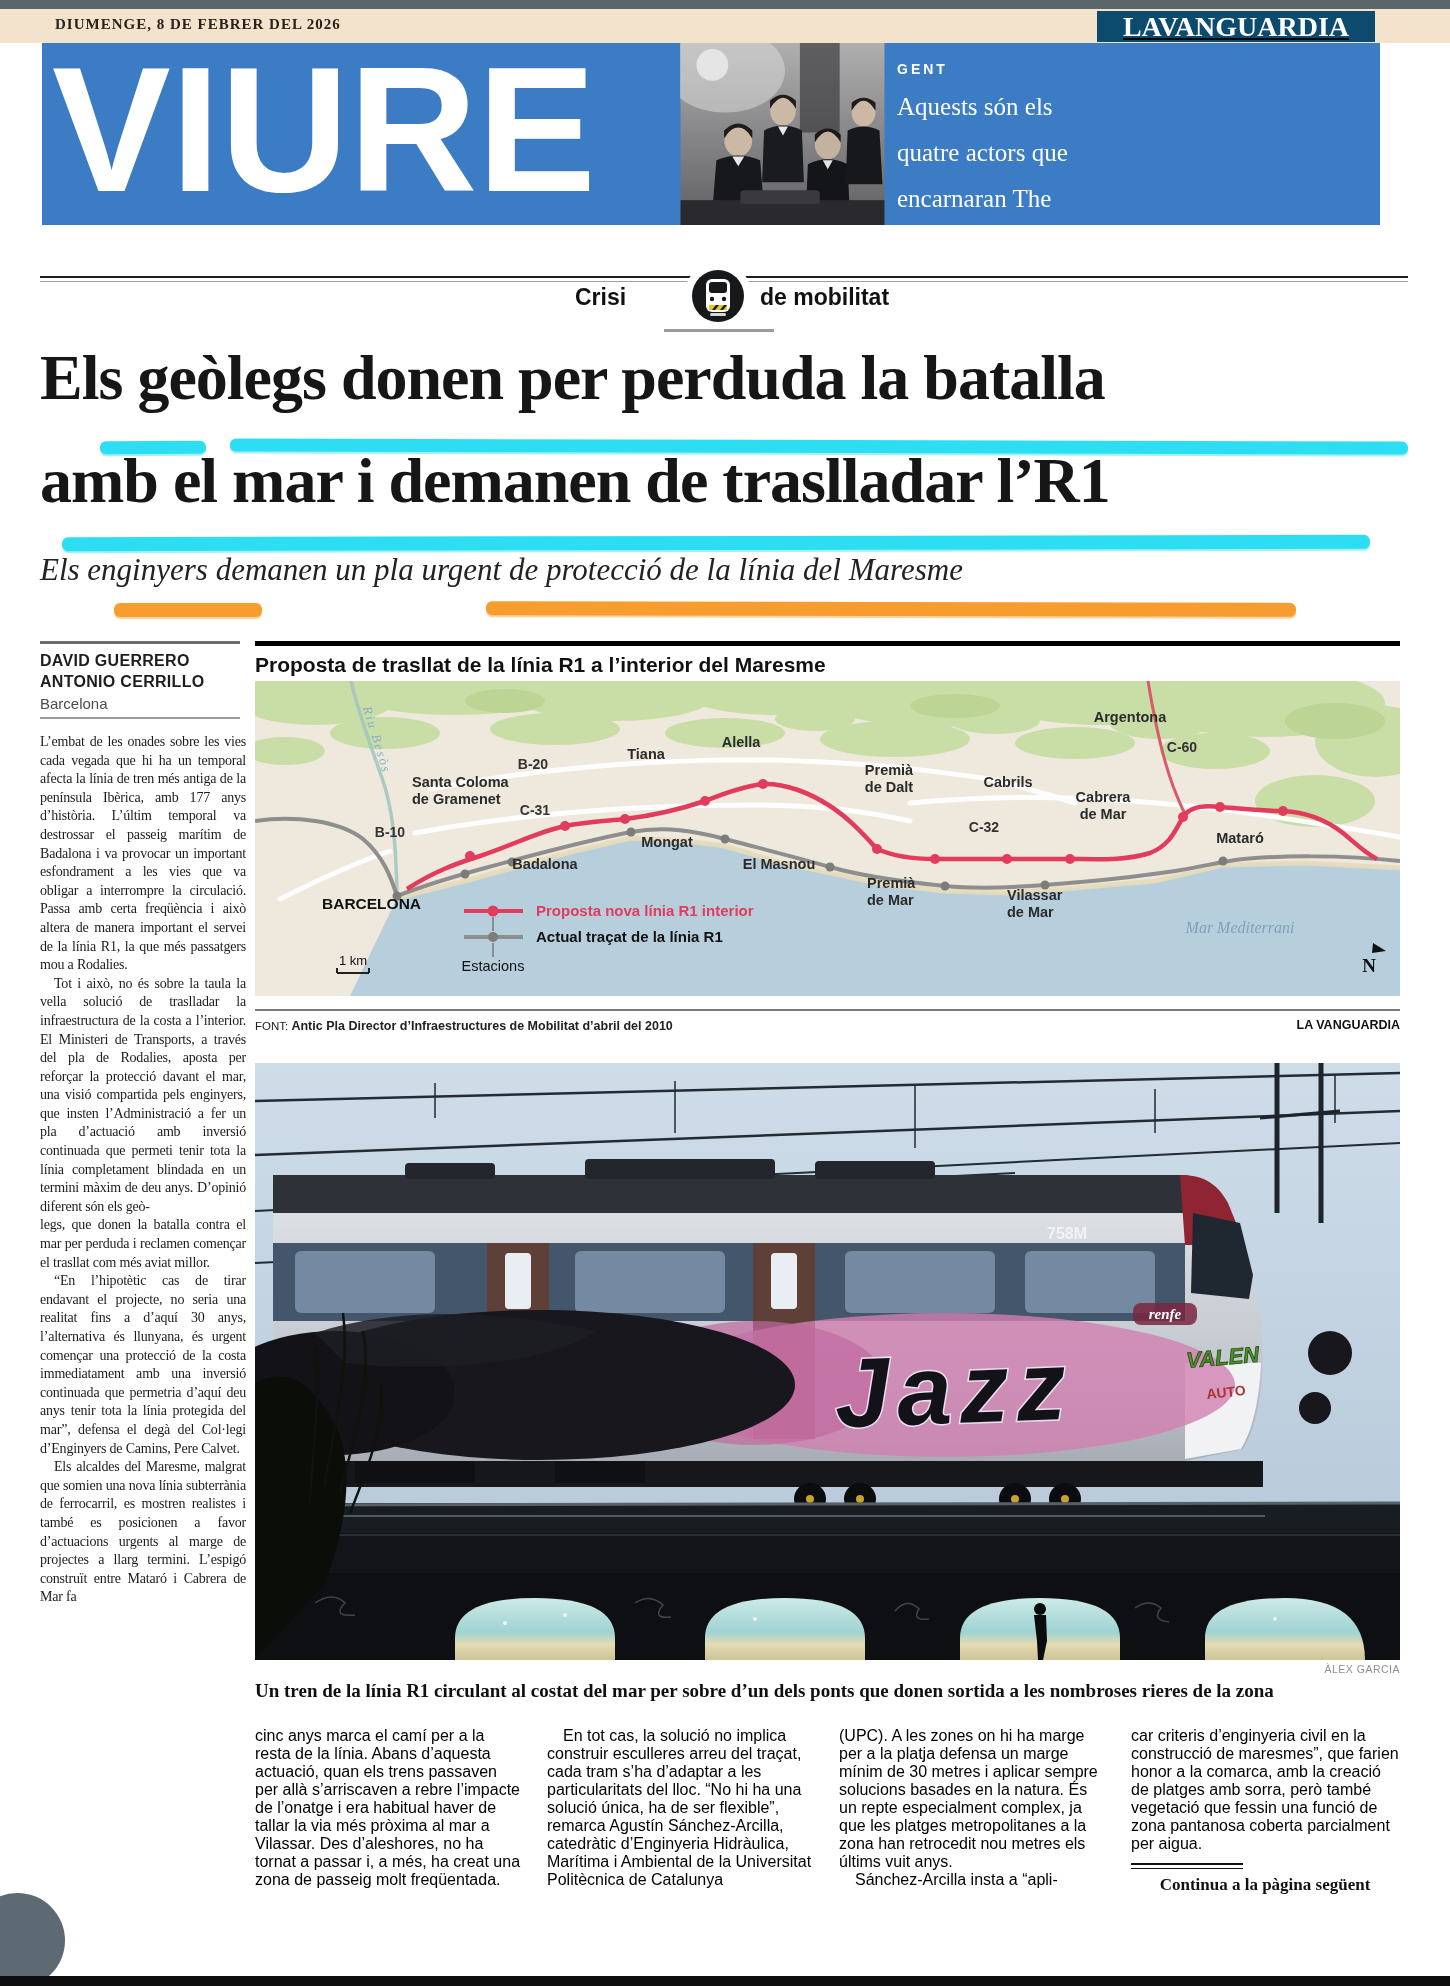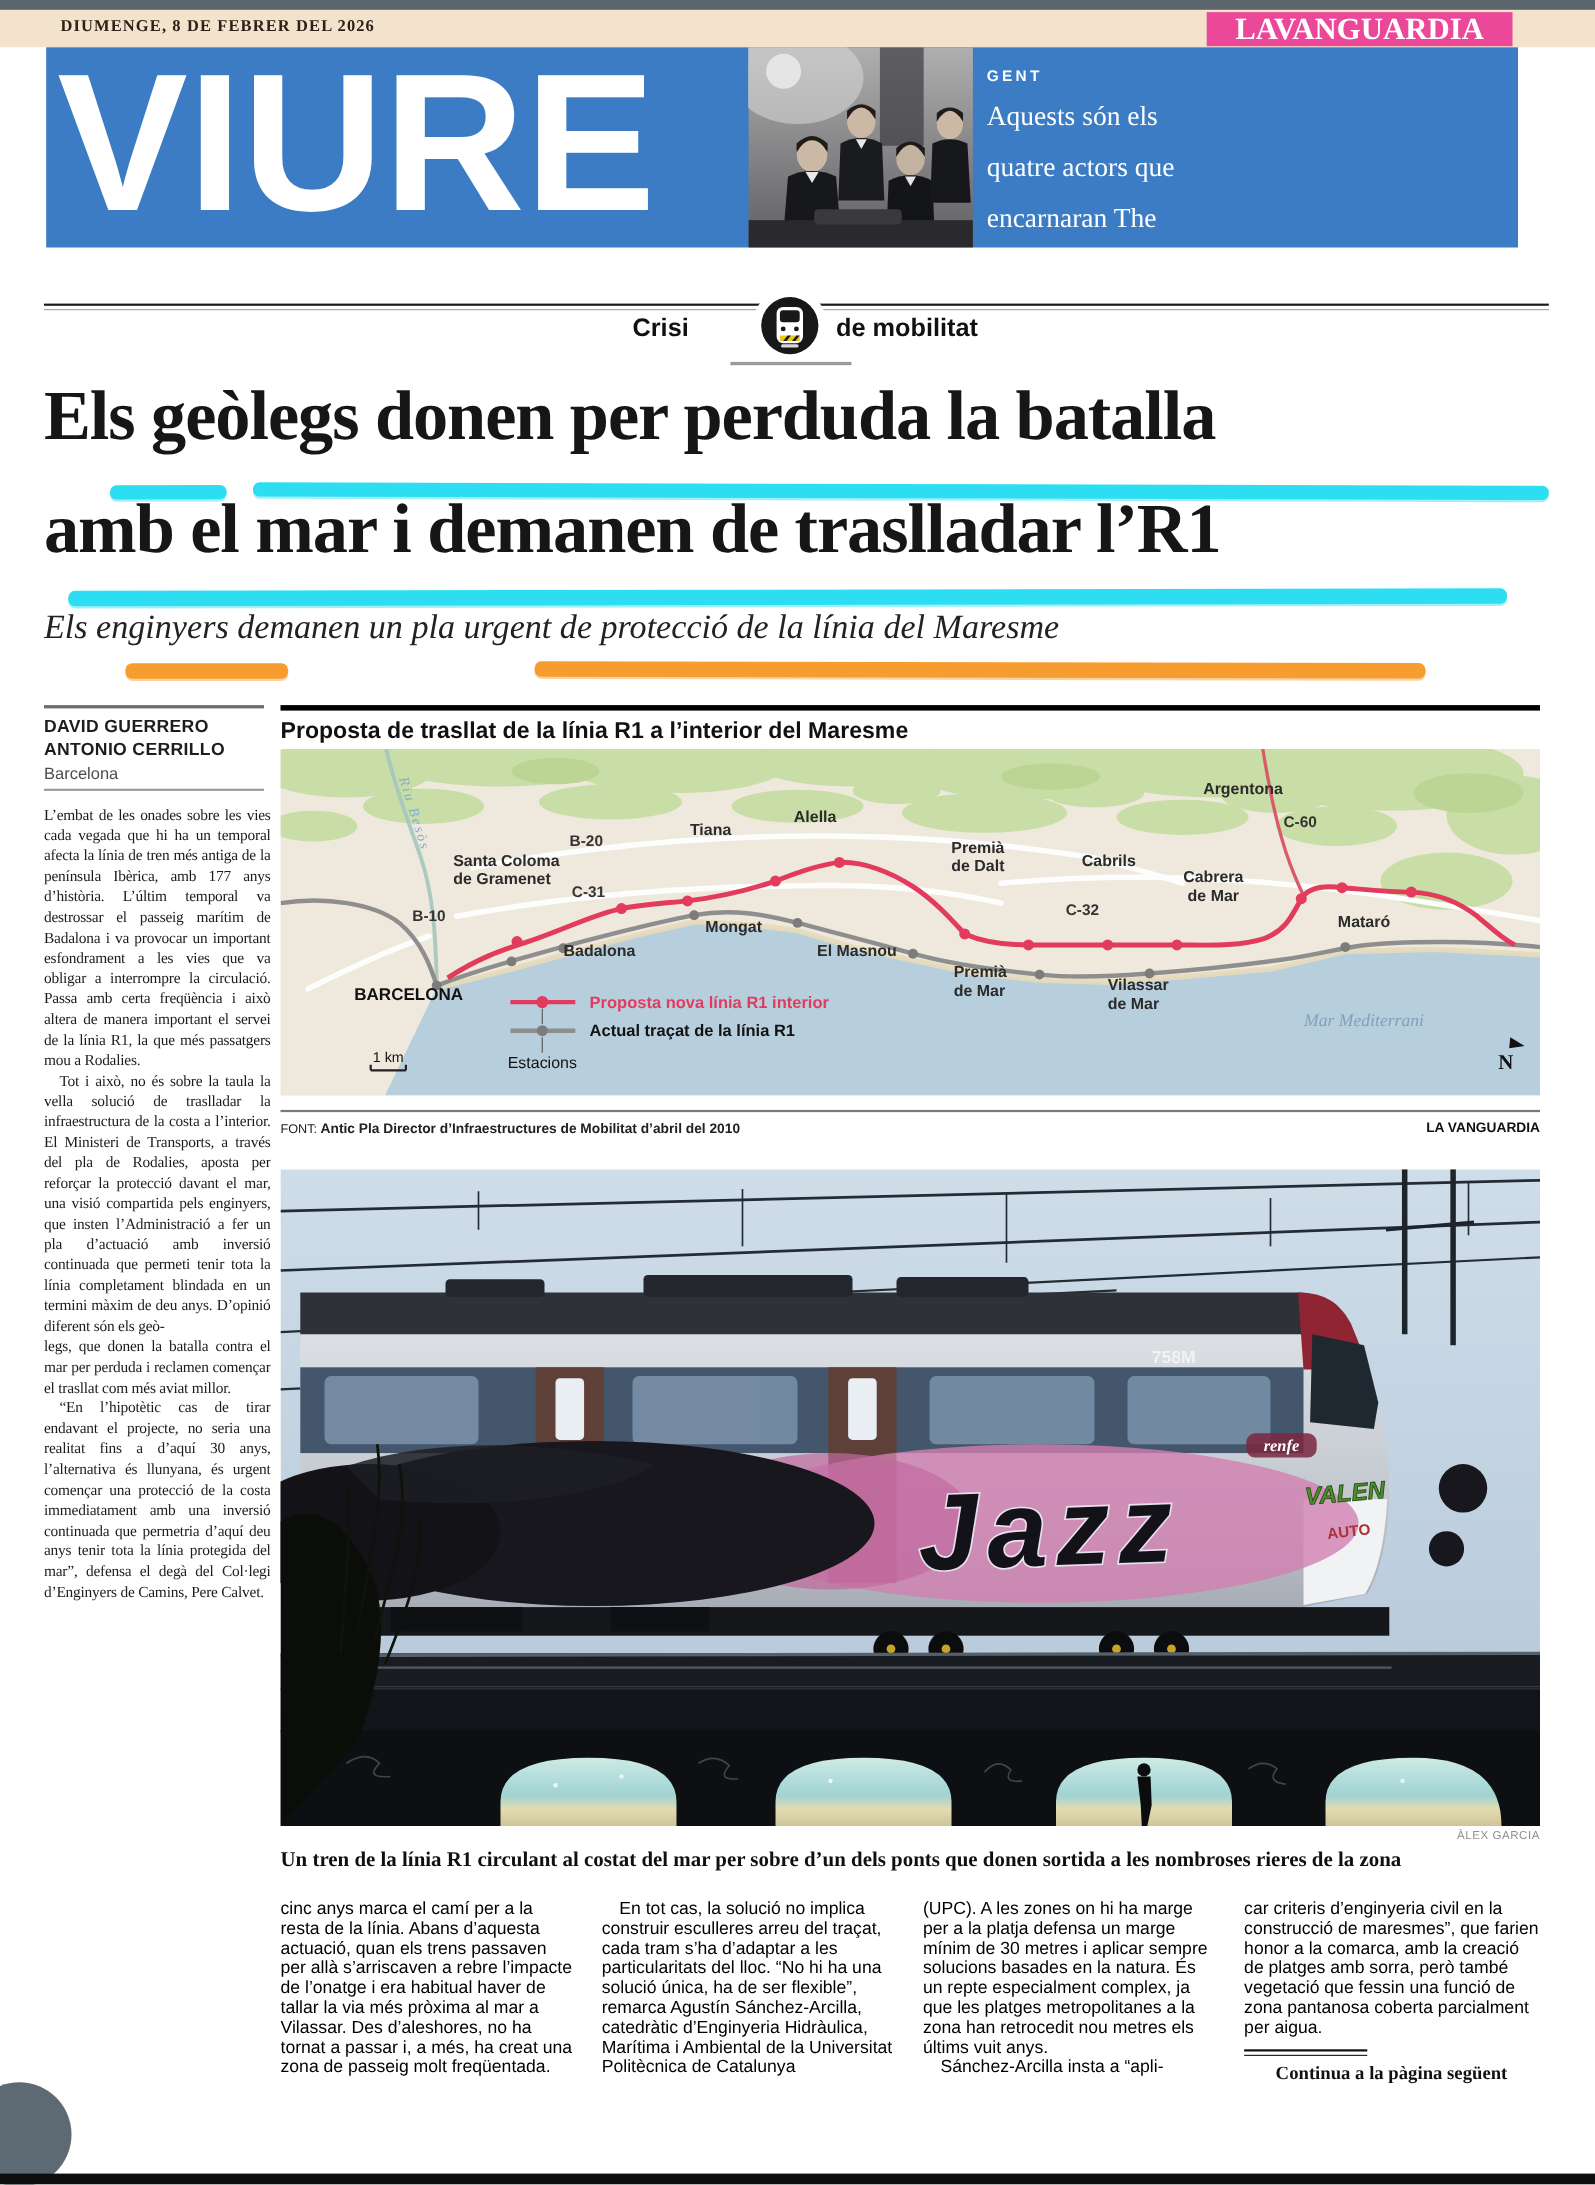--- a/index.html
+++ b/index.html
@@ -2,21 +2,21 @@
 <html><head>
 <meta charset="utf-8">
 <style>
   html,body{margin:0;padding:0;background:#fff;}
   body{width:1450px;height:1986px;position:relative;font-family:"Liberation Sans",sans-serif;overflow:hidden;}
   .abs{position:absolute;}
   
   .topbar{left:0;top:0;width:1450px;height:9px;background:#5b656c;}
   .cream{left:0;top:9px;width:1450px;height:34px;background:#f3e3cd;}
   .date{left:55px;top:16px;font-family:"Liberation Serif",serif;font-weight:bold;font-size:15px;letter-spacing:1px;color:#2b2118;}
-  .brandbox{left:1097px;top:11px;width:278px;height:31px;background:#ec4899;display:flex;align-items:center;justify-content:center;}
+  .brandbox{left:1097px;top:11px;width:278px;height:31px;background:#0c4a6e;display:flex;align-items:center;justify-content:center;text-decoration:underline;}
   .brandbox span{font-family:"Liberation Serif",serif;font-weight:bold;font-size:28px;color:#fff;letter-spacing:0px;}
   .blueband{left:42px;top:43px;width:1338px;height:182px;background:#3b7cc4;}
   .viure{left:52px;top:30px;font-family:"Liberation Sans",sans-serif;font-weight:bold;font-size:178px;line-height:200px;color:#fff;letter-spacing:0px;}
   .beatles{left:680px;top:43px;width:205px;height:182px;}
   .gentlabel{left:897px;top:61px;font-size:14px;font-weight:bold;color:#fff;letter-spacing:3px;}
   .gentteaser{left:897px;top:84px;width:218px;font-family:"Liberation Serif",serif;font-size:25px;line-height:46px;color:#fff;}
   
   .rule-a{left:40px;top:276px;width:1368px;height:2px;background:#1c1c1e;}
   .rule-b{left:40px;top:281px;width:1368px;height:1px;background:#9aa0a4;}
   .kicker-halo{left:684px;top:262px;width:68px;height:68px;border-radius:50%;background:#fff;}
@@ -287,20 +287,21 @@
   <span>FONT:</span>
   <b>Antic Pla Director d’Infraestructures de Mobilitat d’abril del 2010</b>
 </div>
 <div class="abs mapcredit">LA VANGUARDIA</div>
 
 <div class="abs col1 bodytxt">
   <p>L’embat de les onades sobre les vies cada vegada que hi ha un temporal afecta la línia de tren més antiga de la península Ibèrica, amb 177 anys d’història. L’últim temporal va destrossar el passeig marítim de Badalona i va provocar un important esfondrament a les vies que va obligar a interrompre la circulació. Passa amb certa freqüència i això altera de manera important el servei de la línia R1, la que més passatgers mou a Rodalies.</p>
   <p class="ind">Tot i això, no és sobre la taula la vella solució de traslladar la infraestructura de la costa a l’interior. El Ministeri de Transports, a través del pla de Rodalies, aposta per reforçar la protecció davant el mar, una visió compartida pels enginyers, que insten l’Administració a fer un pla d’actuació amb inversió continuada que permeti tenir tota la línia completament blindada en un termini màxim de deu anys. D’opinió diferent són els geò-</p>
   <p>legs, que donen la batalla contra el mar per perduda i reclamen començar el trasllat com més aviat millor.</p>
   <p class="ind">“En l’hipotètic cas de tirar endavant el projecte, no seria una realitat fins a d’aquí 30 anys, l’alternativa és llunyana, és urgent començar una protecció de la costa immediatament amb una inversió continuada que permetria d’aquí deu anys tenir tota la línia protegida del mar”, defensa el degà del Col·legi d’Enginyers de Camins, Pere Calvet.</p>
+  <p class="ind">Els alcaldes del Maresme, malgrat que somien una nova línia subterrània de ferrocarril, es mostren realistes i també es posicionen a favor d’actuacions urgents al marge de projectes a llarg termini. L’espigó construït entre Mataró i Cabrera de Mar fa</p>
 </div>
 
 <svg class="abs photo" viewBox="0 0 1145 597">
   <defs>
     <linearGradient id="sky" x1="0" y1="0" x2="0" y2="1">
         <stop offset="0" stop-color="#cfdde9"></stop>
         <stop offset="1" stop-color="#b2c5d7"></stop>
       </linearGradient>
     <linearGradient id="bodyg" x1="0" y1="0" x2="0" y2="1">
         <stop offset="0" stop-color="#dcdfe4"></stop>

